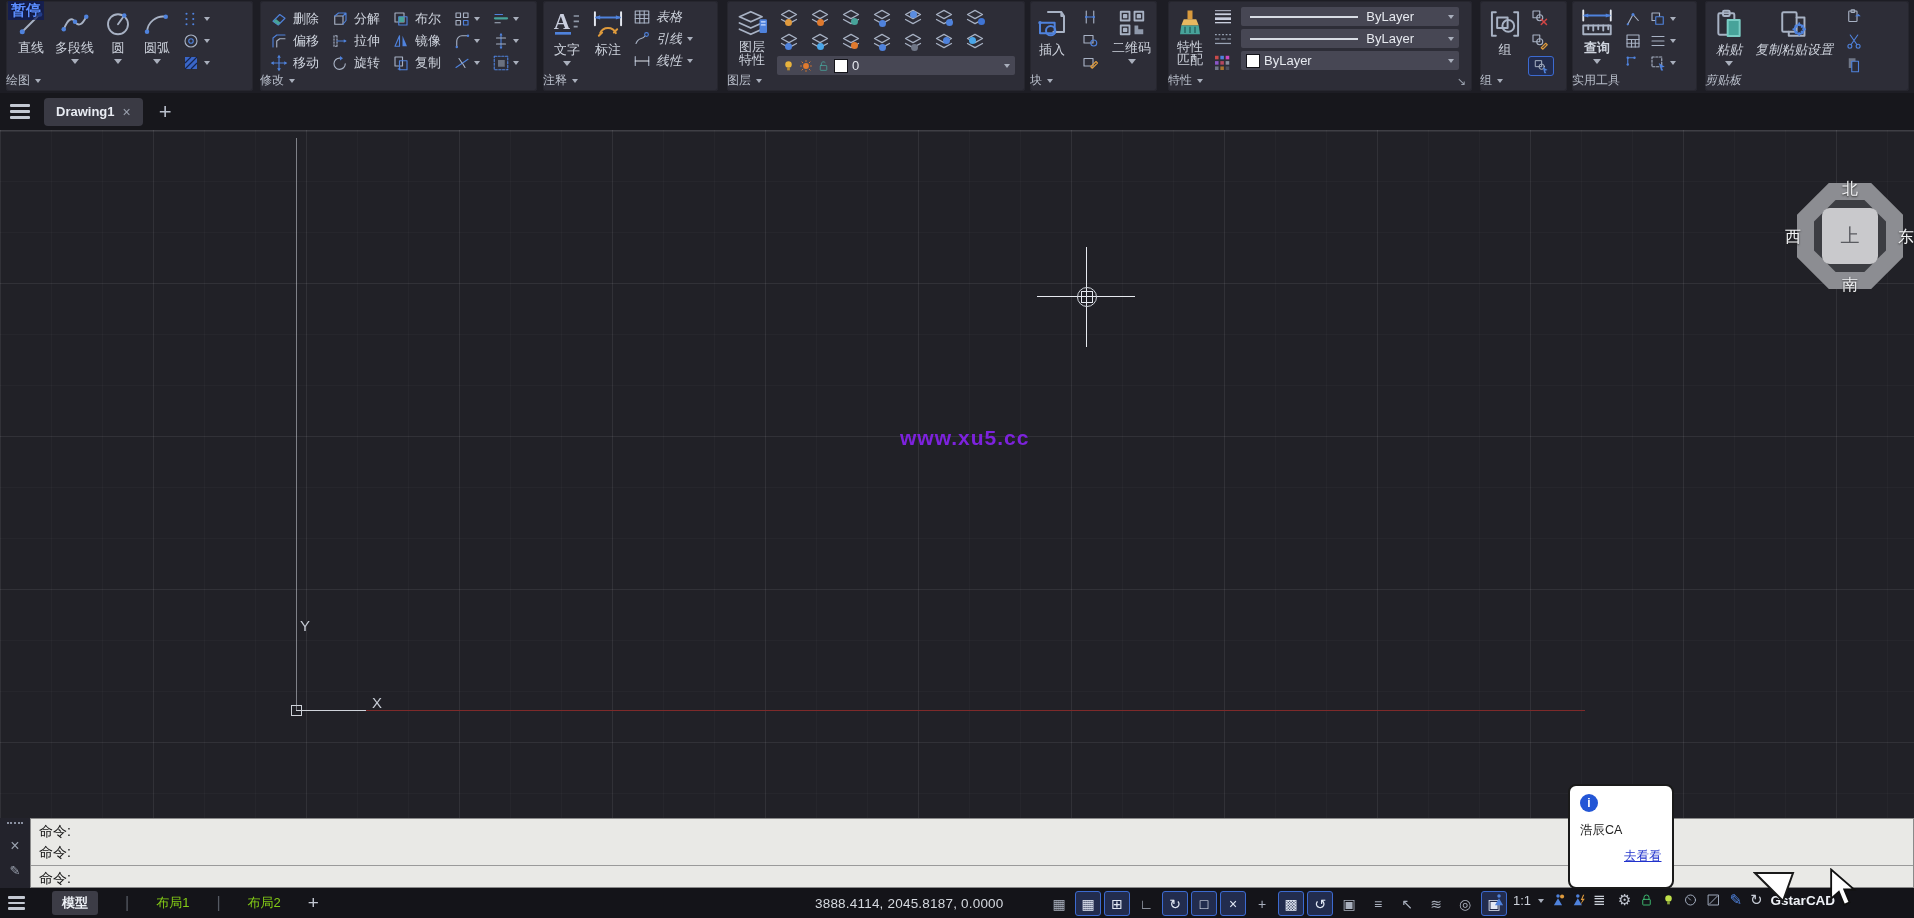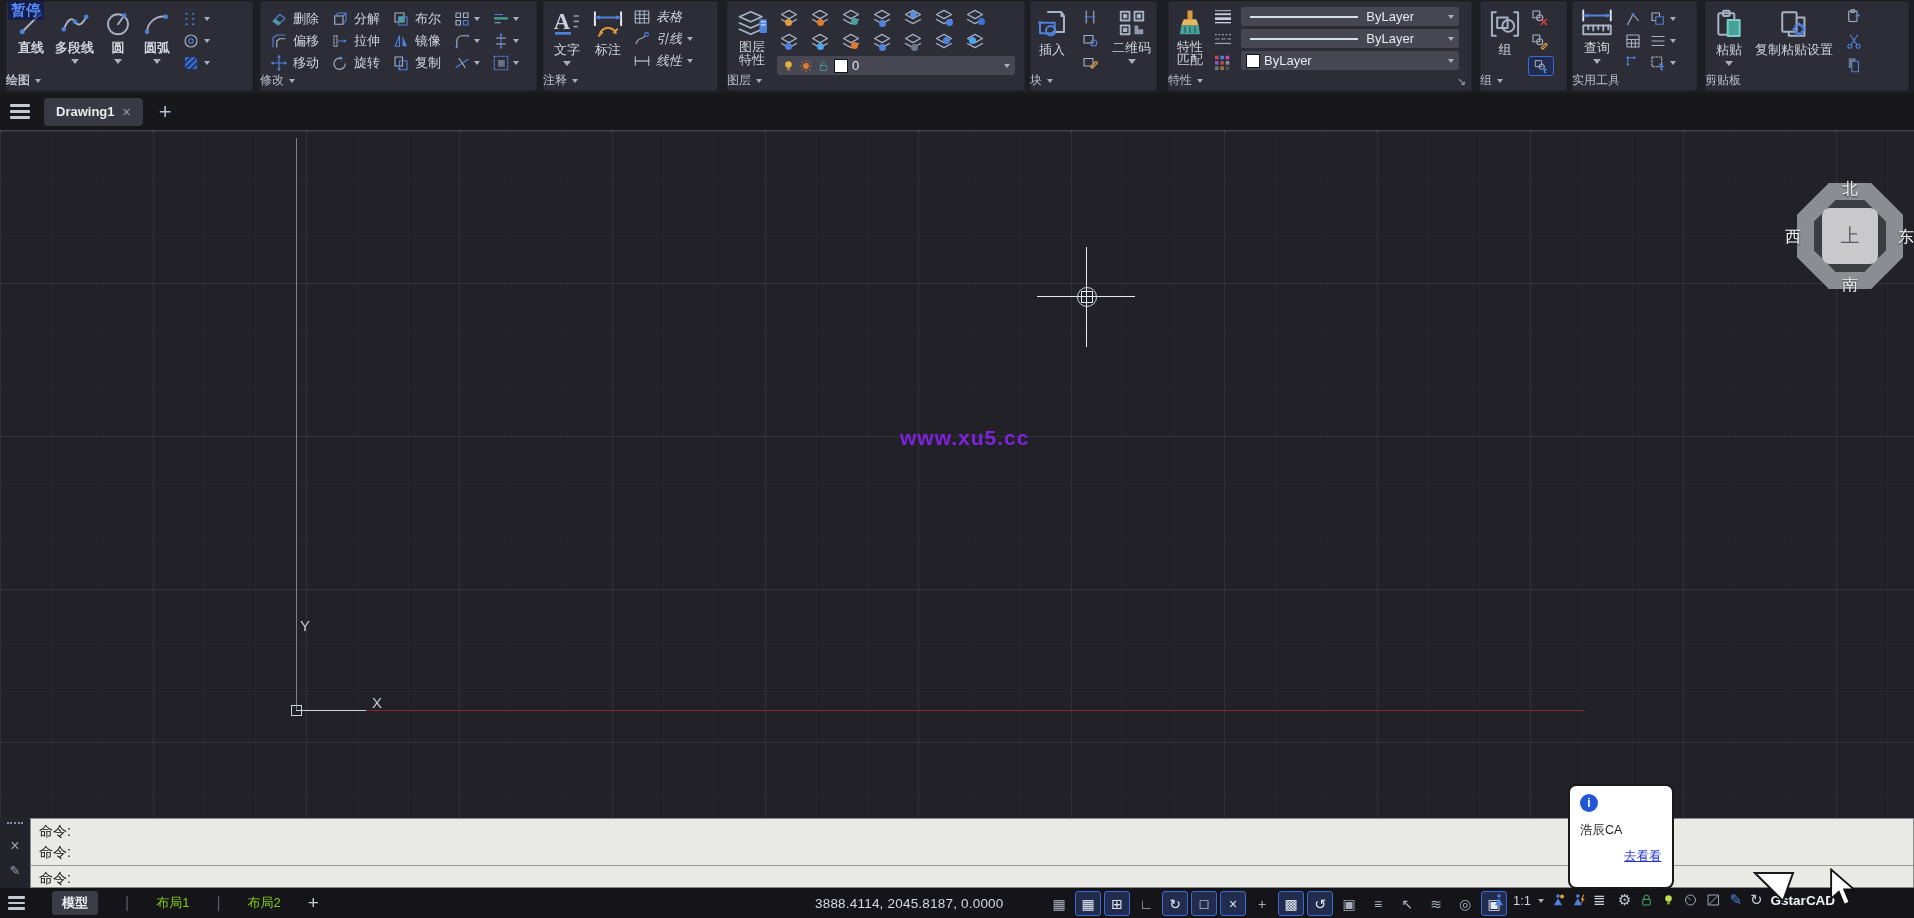--- a/index.html
+++ b/index.html
@@ -128,21 +128,21 @@
 </style>
 </head>
 <body>
 
 <div class="app">
 
   <div class="pause">暂停</div>
 
   <div class="ribbon">
 
-    <section class="panel" style="left:6px;width:247px;font-weight:bold;">
+    <section class="panel" style="left:6px;width:247px;">
       <div class="pbody" style="padding-left:10px;gap:9px;">
         <div class="bigtool">
           <svg class="i" width="30" height="30" viewBox="0 0 24 24">
               <path d="M5 19 L19 5"></path>
               <circle class="blf" cx="5" cy="19" r="2"></circle>
               <circle class="blf" cx="19" cy="5" r="2"></circle>
             </svg>
           <span class="tlabel">直线</span>
         </div>
         <div class="bigtool">
@@ -622,21 +622,21 @@
             </span>
         </div>
       </div>
       <div class="plabel">
           <span>组</span>
           <span class="car sm"></span>
         </div>
     </section>
 
     <section class="panel" style="left:1572px;width:125px;">
-      <div class="pbody" style="padding-left:7px;gap:8px;">
+      <div class="pbody" style="padding-left:7px;gap:8px;font-weight:bold;">
         <div class="bigtool">
           <svg class="i" width="36" height="30" viewBox="0 0 28 24">
               <path class="whs" d="M3 2 V10 M25 2 V10"></path>
               <path class="bl" d="M4 6 H24"></path>
               <path class="blf" d="M3 6 L7 4.4 V7.6 Z M25 6 L21 4.4 V7.6 Z"></path>
               <rect x="3" y="14" width="22" height="7"></rect>
               <path d="M7 14 V17 M11 14 V18 M15 14 V17 M19 14 V18 M23 14 V17"></path>
             </svg>
           <span class="tlabel">查询</span>
           <span class="car"></span>
@@ -683,21 +683,21 @@
               </svg>
               <span class="car sm"></span>
             </span>
         </div>
       </div>
       <div class="plabel">
           <span>实用工具</span>
         </div>
     </section>
 
-    <section class="panel" style="left:1705px;width:204px;">
+    <section class="panel" style="left:1705px;width:204px;font-style:italic;">
       <div class="pbody" style="padding-left:8px;gap:10px;">
         <div class="bigtool">
           <svg class="i" width="32" height="32" viewBox="0 0 24 24">
               <rect x="4" y="4" width="12" height="16" rx="1"></rect>
               <rect x="7.5" y="2" width="5" height="4" rx="1"></rect>
               <path d="M11 9 h9 v12 h-9 z" fill="#47a39a" stroke="#7accc4"></path>
             </svg>
           <span class="tlabel">粘贴</span>
           <span class="car"></span>
         </div>

